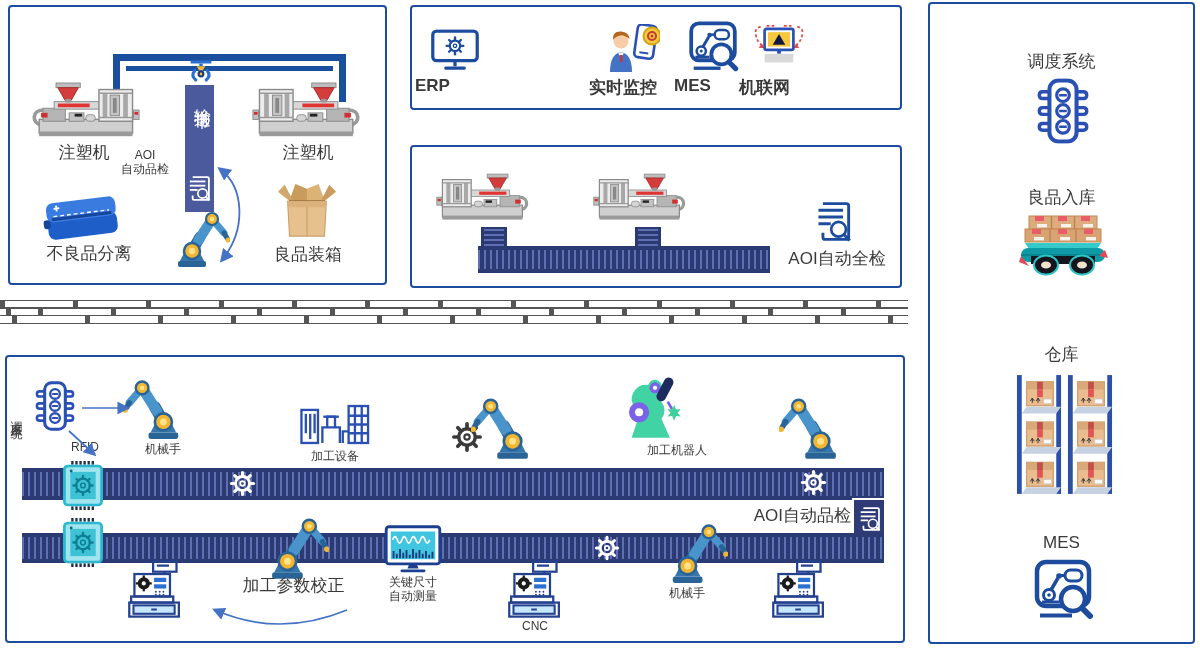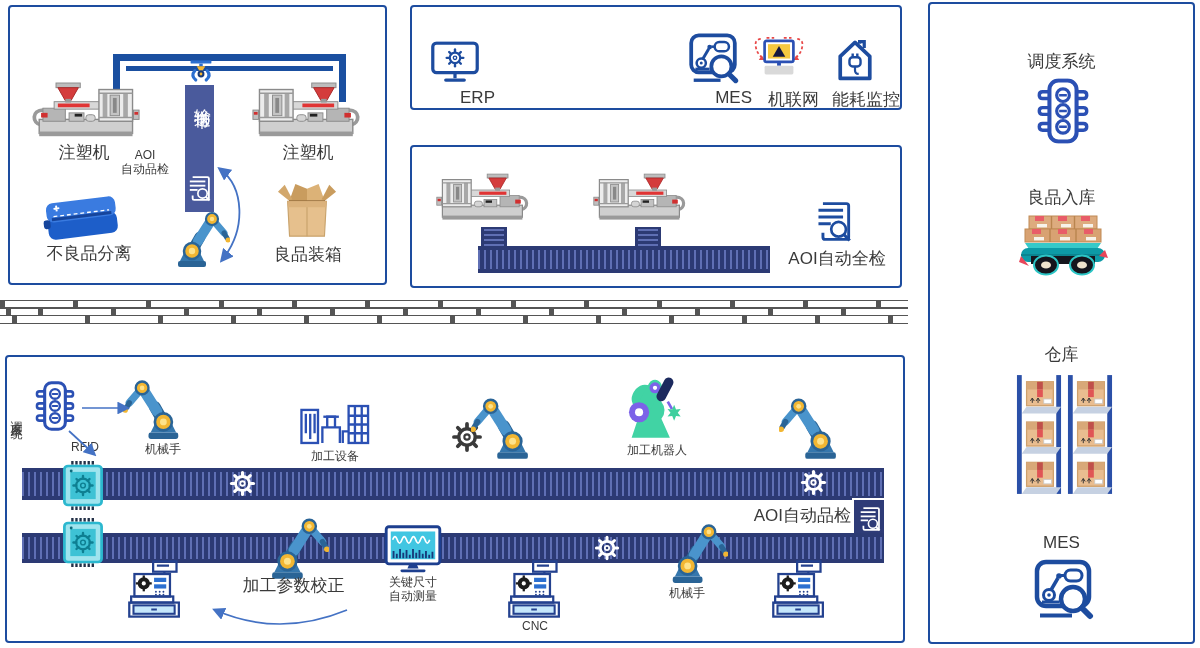--- a/index.html
+++ b/index.html
@@ -33,21 +33,21 @@
   .bigscreen i{position:absolute;}
   .bs-top{left:26px;top:3px;width:34px;height:5px;background:#27408f;}
   .bs-gauge{left:6px;top:8px;width:13px;height:13px;border:2px solid #2f62d8;border-radius:50%;border-bottom-color:transparent;}
   .bs-line{left:27px;top:14px;width:30px;height:2px;background:#2ecc71;}
   .bs-panel{left:27px;top:19px;width:30px;height:10px;background:repeating-linear-gradient(90deg,#2a3f8f 0 5px,#16205c 5px 8px);}
   .bs-right{right:4px;top:8px;width:16px;height:26px;background:repeating-linear-gradient(0deg,#233a85 0 3px,#101840 3px 5px);}
   .bs-dots{left:6px;bottom:5px;width:52px;height:7px;
            background:repeating-linear-gradient(90deg,#d8b23c 0 3px,transparent 3px 7px,#c23b5a 7px 10px,transparent 10px 13px);}
   .bs-left{left:5px;top:26px;width:17px;height:11px;background:repeating-linear-gradient(0deg,#8a2a4a 0 2px,#1a2a6a 2px 4px);}
   
-  .sysitem{position:absolute;top:27px;text-align:right;}
+  .sysitem{position:absolute;top:15px;text-align:left;font-weight:bold;}
   .sysitem .icz{height:50px;display:flex;align-items:flex-end;justify-content:center;}
   .sysitem .sl{margin-top:4px;font-size:17px;color:#3a3a3a;}
   .mirror{transform:scaleX(-1);}
   .aoibox{position:absolute;background:#2e3b77;border:2px solid #fff;display:flex;align-items:center;justify-content:center;}
   .whiteband{position:absolute;background:#fff;display:flex;align-items:center;justify-content:flex-end;}
 </style>
 </head>
 <body>
 
 <svg width="0" height="0" style="position:absolute">
@@ -462,43 +462,43 @@
 
   <div class="panel" style="left:410px;top:5px;width:492px;height:105px;">
     <div class="sysitem" style="left:3px;width:80px;">
       <div class="icz">
           <svg class="ic" style="color:#1d4c9f" width="50" height="43" viewBox="0 0 54 46">
             <use href="#sym-erp"></use>
           </svg>
         </div>
       <div class="sl">ERP</div>
     </div>
+    <div class="sysitem" style="left:177px;width:90px;">
+      <div class="icz">
+          <svg class="ic" width="52" height="48" viewBox="0 0 52 48">
+            <use href="#sym-person"></use>
+          </svg>
+        </div>
+      <div class="sl">实时监控</div>
+    </div>
     <div class="sysitem" style="left:262px;width:78px;">
       <div class="icz">
           <svg class="ic" width="52" height="52" viewBox="0 0 62 62">
             <use href="#sym-mes"></use>
           </svg>
         </div>
       <div class="sl">MES</div>
     </div>
     <div class="sysitem" style="left:327px;width:80px;">
       <div class="icz">
           <svg class="ic" width="56" height="48" viewBox="0 0 58 50">
             <use href="#sym-iot"></use>
           </svg>
         </div>
       <div class="sl">机联网</div>
-    </div>
-    <div class="sysitem" style="left:398px;width:90px;">
-      <div class="icz">
-          <svg class="ic" width="48" height="48" viewBox="0 0 52 52">
-            <use href="#sym-energy"></use>
-          </svg>
-        </div>
-      <div class="sl">能耗监控</div>
     </div>
   </div>
 
   <div class="panel" style="left:410px;top:145px;width:492px;height:143px;">
     <svg class="ic abs mirror" style="left:24px;top:25px;" width="96" height="52" viewBox="0 0 120 62">
         <use href="#sym-machine"></use>
       </svg>
     <svg class="ic abs mirror" style="left:181px;top:25px;" width="96" height="52" viewBox="0 0 120 62">
         <use href="#sym-machine"></use>
       </svg>
@@ -569,21 +569,21 @@
     <svg class="ic abs" style="left:444px;top:64px;color:#3a3a3a;" width="32" height="32" viewBox="0 0 24 24">
         <use href="#sym-gear"></use>
       </svg>
     <svg class="ic abs mirror" style="left:464px;top:34px;" width="70" height="70" viewBox="0 0 64 64">
         <use href="#sym-robot"></use>
       </svg>
 
     <svg class="ic abs" style="left:608px;top:17px;" width="80" height="68" viewBox="0 0 68 64">
         <use href="#sym-grobot"></use>
       </svg>
-    <div class="lbl lbl-s" style="left:600px;top:86px;width:100px;">加工机器人</div>
+    <div class="lbl lbl-s" style="left:600px;top:86px;width:100px;text-align:right;">加工机器人</div>
 
     <svg class="ic abs mirror" style="left:772px;top:34px;" width="70" height="70" viewBox="0 0 64 64">
         <use href="#sym-robot"></use>
       </svg>
 
     <div class="hconv" style="left:15px;top:111px;width:862px;height:32px;">
         <i></i>
       </div>
     <svg class="ic abs" style="left:222px;top:113px;color:#fff;" width="27" height="27" viewBox="0 0 24 24">
         <use href="#sym-gear"></use>

